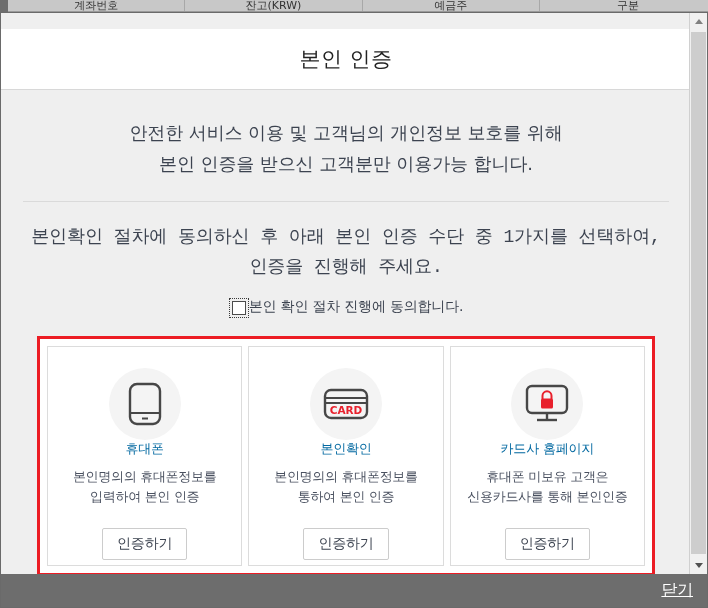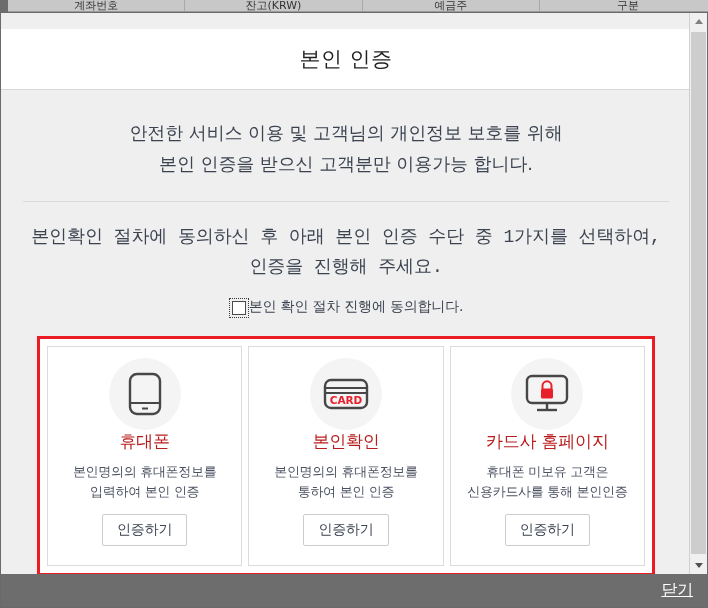--- a/index.html
+++ b/index.html
@@ -184,47 +184,47 @@
     gap: 6px;
   }
   .method-card {
     flex: 1;
     background: #ffffff;
     border: 1px solid #dcdcdc;
     box-sizing: border-box;
     display: flex;
     flex-direction: column;
     align-items: center;
-    padding-top: 11px;
+    padding-top: 21px;
   }
   .icon-circle {
     width: 72px;
     height: 72px;
     border-radius: 50%;
     background: #f4f4f4;
     display: flex;
     align-items: center;
     justify-content: center;
   }
   .method-title {
     margin-top: 0;
-    font-size: 17px;
-    color: #b91c1c;
+    font-size: 13px;
+    color: #0369a1;
     letter-spacing: -0.2px;
   }
   .method-desc {
     margin-top: 9px;
     font-size: 13px;
     color: #4a5160;
     text-align: center;
     line-height: 20px;
     letter-spacing: -0.3px;
   }
   .verify-btn {
-    margin-top: 12px;
+    margin-top: 21px;
     background: #ffffff;
     border: 1px solid #cccccc;
     border-radius: 2px;
     padding: 6px 14px;
     font-size: 14px;
     color: #3c4350;
     font-family: inherit;
     letter-spacing: -0.2px;
     cursor: pointer;
   }

